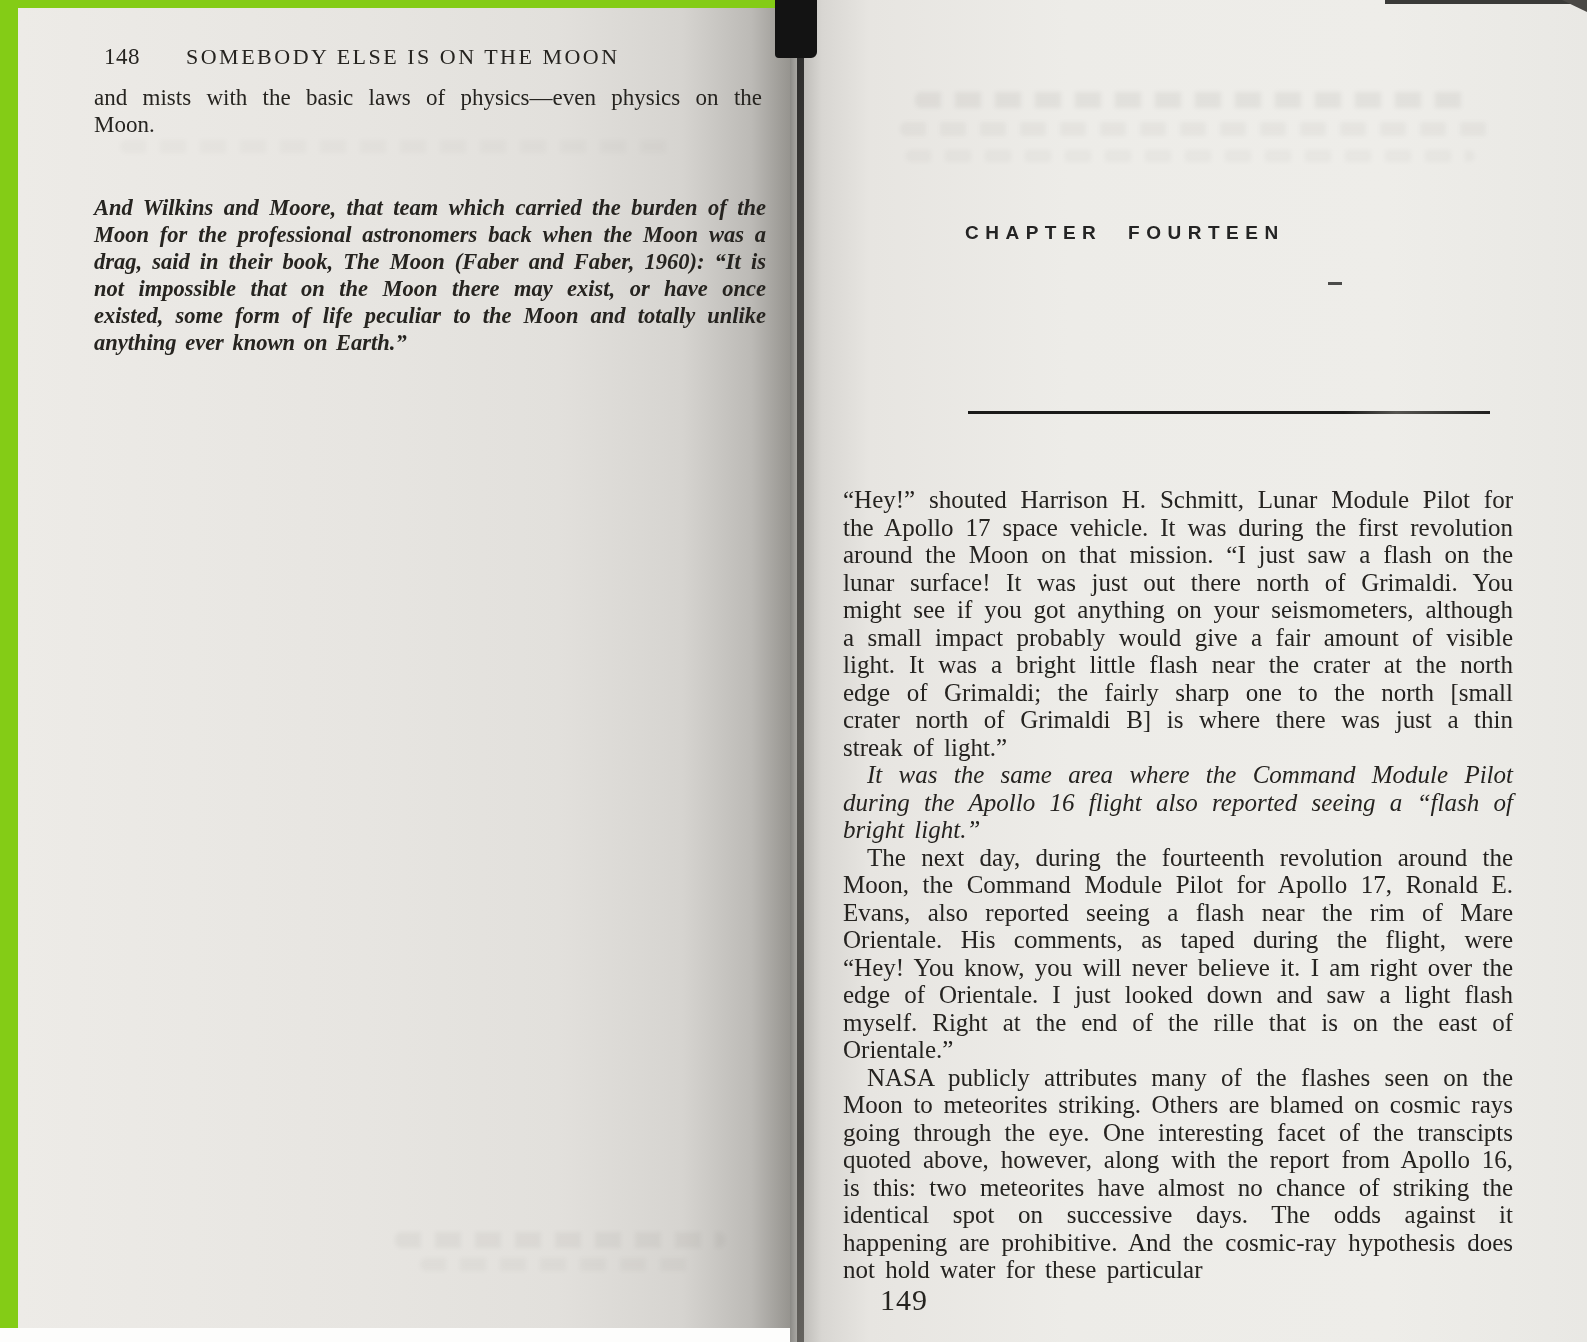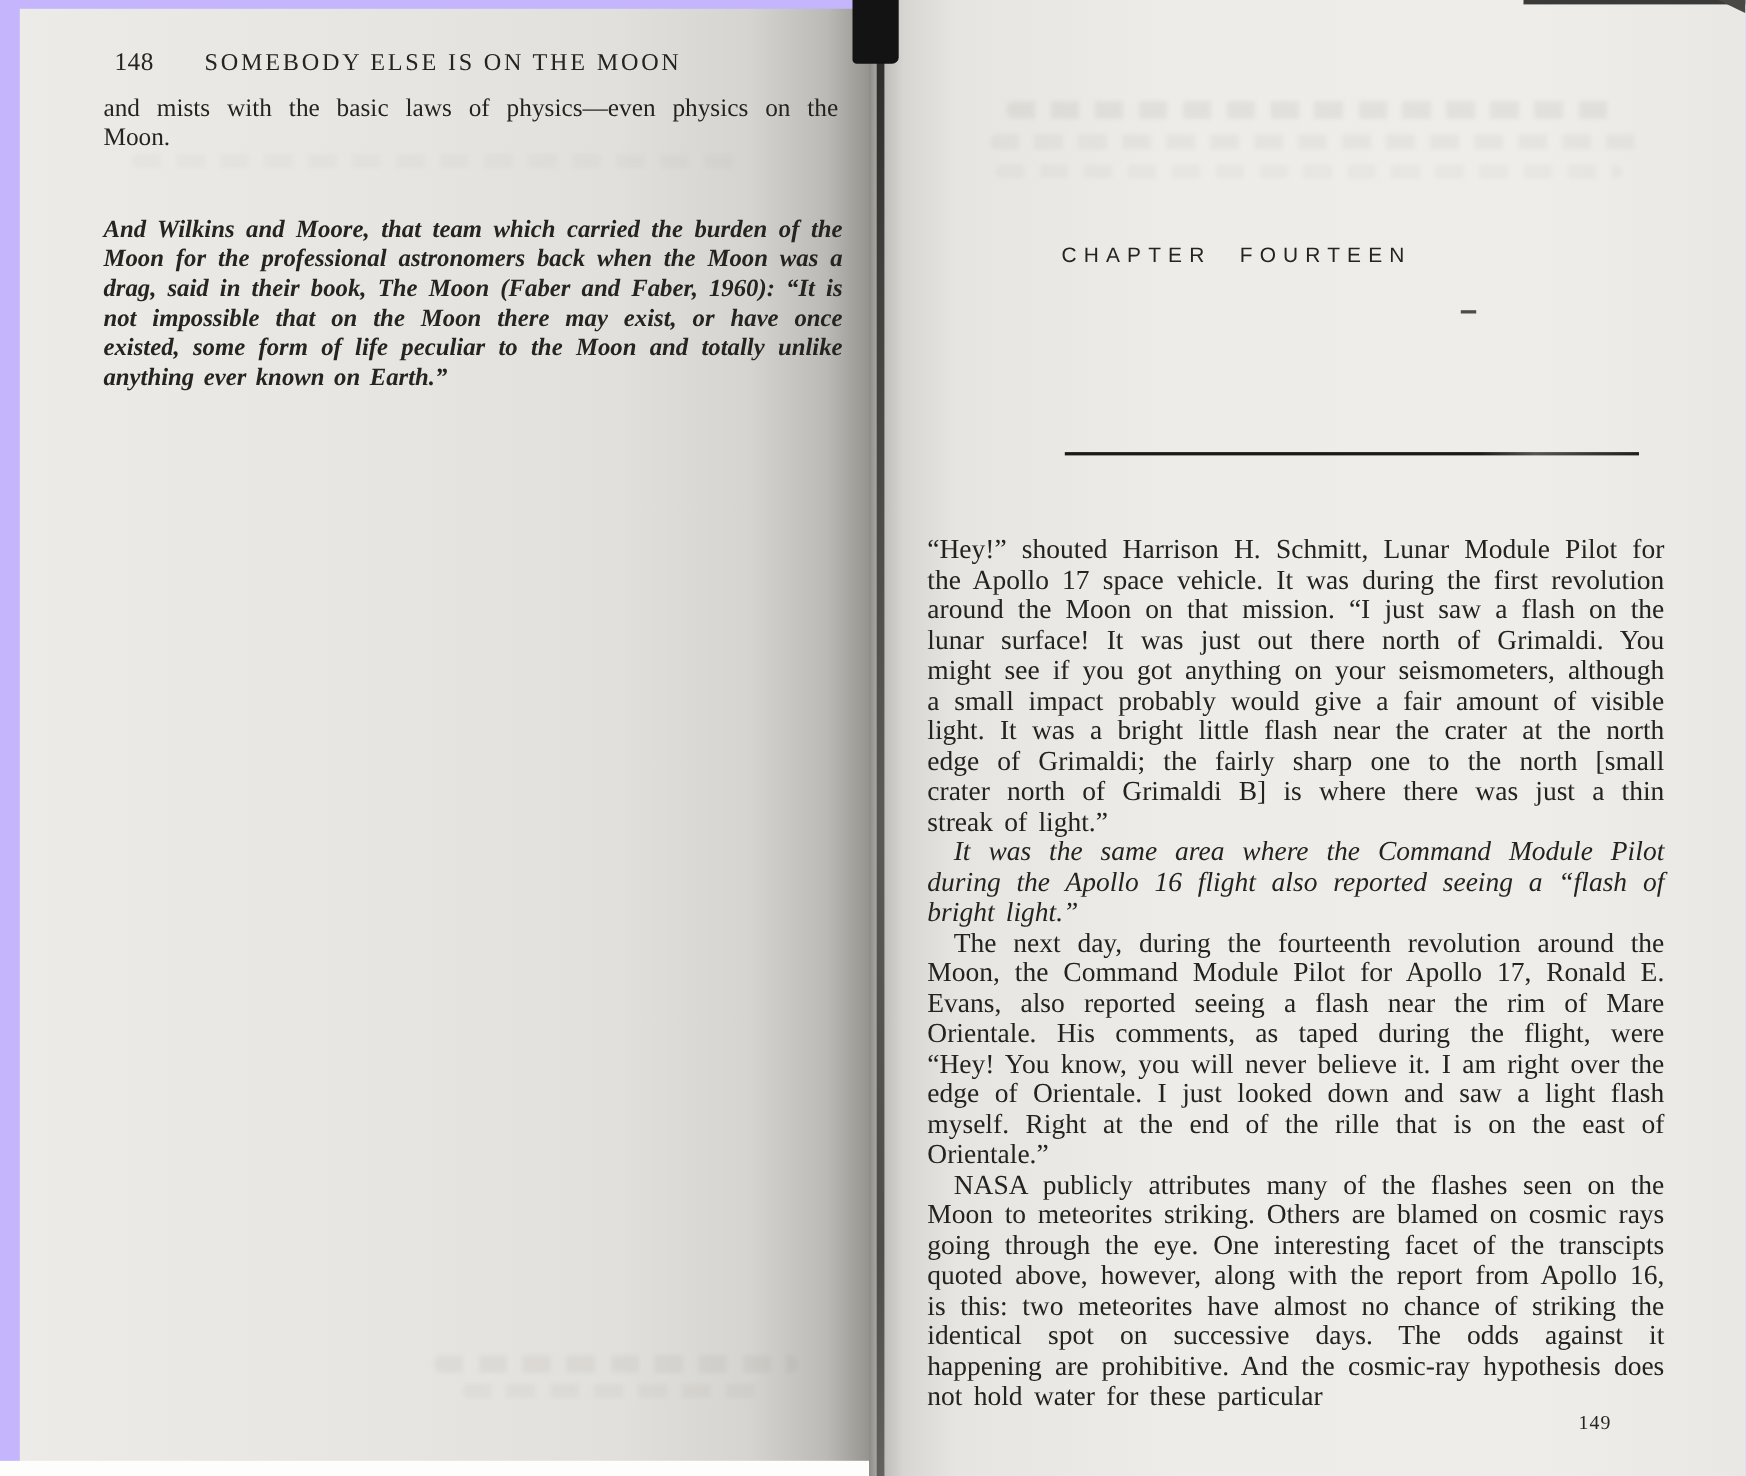--- a/index.html
+++ b/index.html
@@ -1,19 +1,19 @@
 <!DOCTYPE html>
 <html><head>
 <meta charset="utf-8">
 <style>
   html,body{margin:0;padding:0;background:#ffffff;}
   .scan{
     position:relative;
     width:1587px;height:1342px;
-    background:#c4b5fd;
+    background:#84cc16;
     overflow:hidden;
     font-family:"Liberation Serif", serif;
     color:#262420;
   }
   
   .page-left{
     position:absolute;left:18px;top:8px;width:772px;height:1322px;
     background:linear-gradient(90deg,#edebe7 0%,#e7e5e1 45%,#e2e0dc 70%,#d6d4d0 86%,#bcbab6 95%,#96948f 100%);
   }
   .page-right{
@@ -52,21 +52,21 @@
     font-size:23px;line-height:27px;text-align:justify;word-spacing:3px;
   }
   .lp-quote{
     position:absolute;left:94px;top:194px;width:672px;
     font-size:22.5px;line-height:27px;text-align:justify;word-spacing:3px;
     font-style:italic;font-weight:700;
   }
   
   .chapter-label{
     position:absolute;left:965px;top:222px;
-    font-family:"Liberation Sans",sans-serif;font-size:19px;font-weight:400;
+    font-family:"Liberation Sans",sans-serif;font-size:19px;font-weight:700;
     letter-spacing:6.5px;word-spacing:14px;color:#242424;white-space:nowrap;text-align:right;
   }
   .title-dash{position:absolute;left:1328px;top:282px;width:14px;height:3px;background:#4c4c4a;}
   .chapter-title{
     position:absolute;left:962px;top:286px;width:560px;
     font-family:"Liberation Sans",sans-serif;font-size:35px;font-weight:700;
     line-height:45px;color:#1d1d1c;white-space:pre-line;letter-spacing:.2px;
   }
   .title-rule{
     position:absolute;left:968px;top:411px;width:522px;height:3px;
@@ -75,22 +75,22 @@
   .rp-body{
     position:absolute;left:843px;top:486px;width:670px;
     font-size:25px;line-height:27.5px;text-align:justify;word-spacing:4px;
     color:#252320;
     font-family:Liberation Serif, serif;
   }
   .rp-body p{margin:0;padding:0;}
   .rp-body p.indent{text-indent:24px;}
   .rp-body p.italic{font-style:italic;}
   .rp-pageno{
-    position:absolute;left:795px;top:1283px;width:670px;text-align:right;
-    font-size:18px;letter-spacing:1px;
+    position:absolute;left:880px;top:1283px;width:670px;text-align:left;
+    font-size:30px;letter-spacing:1px;
   }
 </style>
 </head>
 <body>
 
 <div class="scan">
 
   <div class="page-left"></div>
   <div class="page-right"></div>
   <div class="spine-line"></div>

